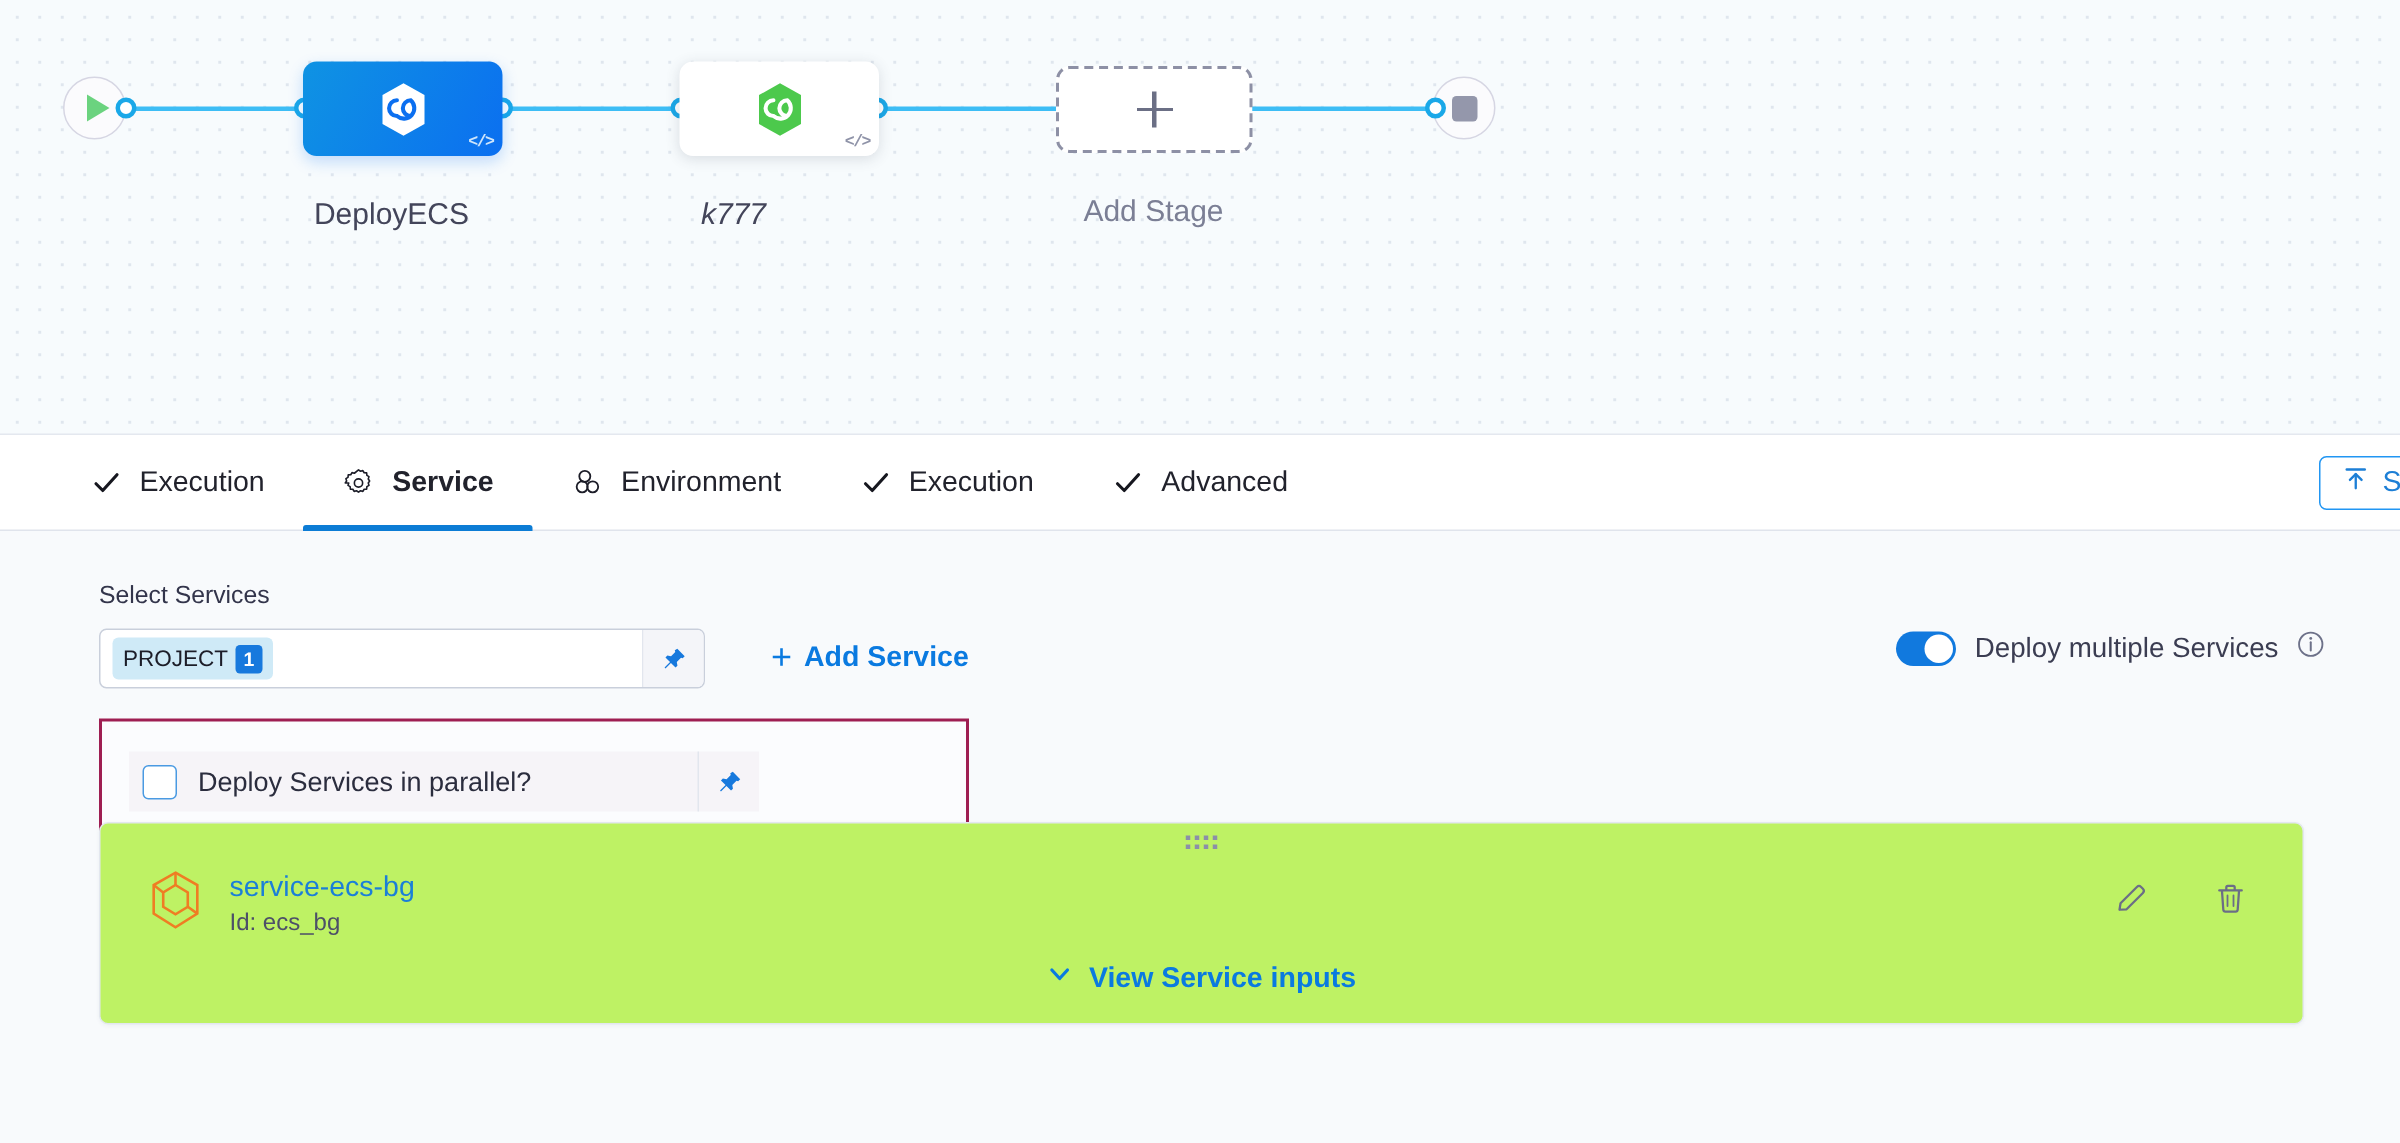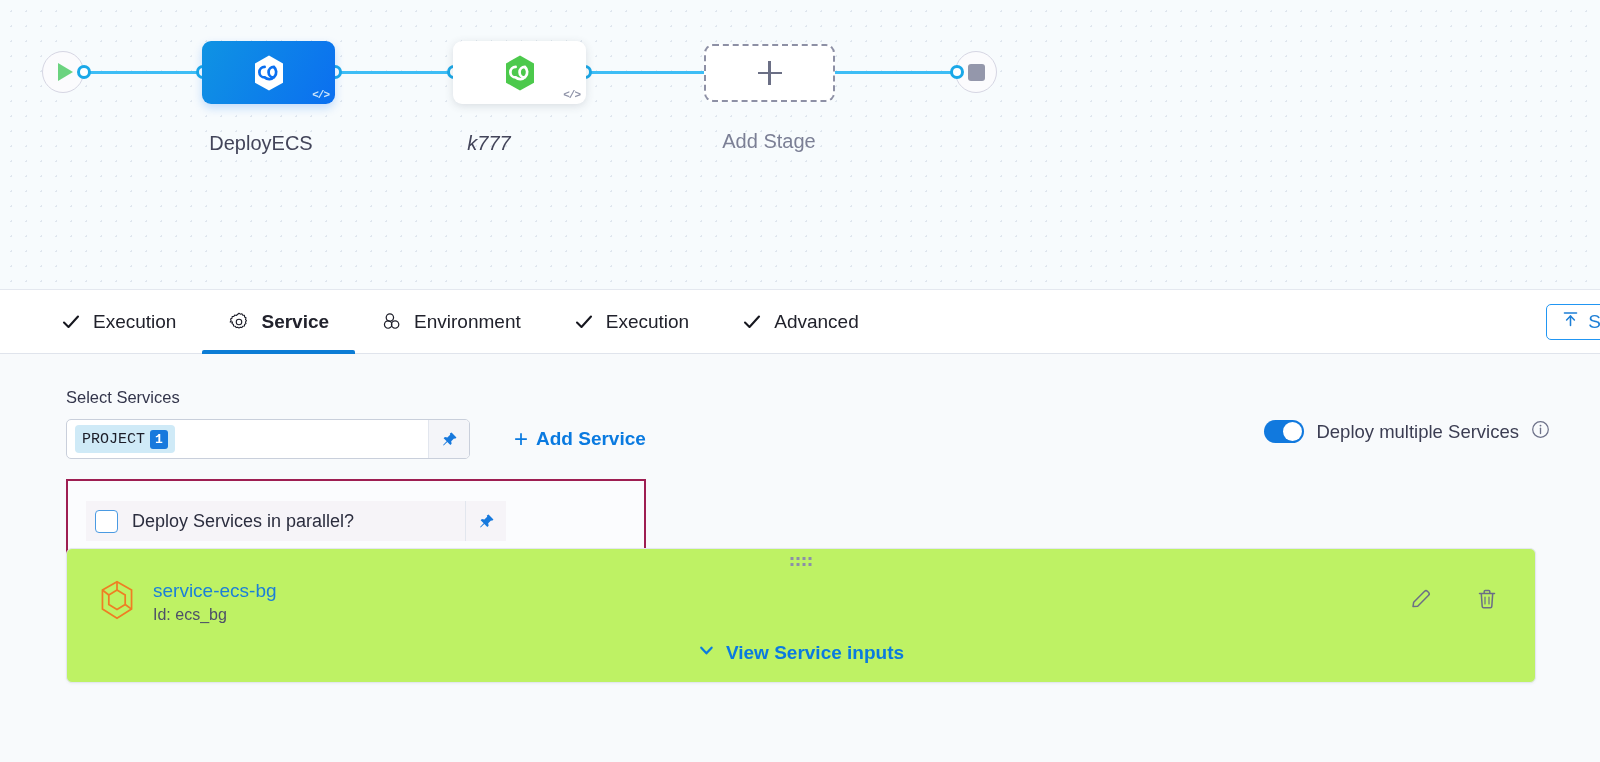--- a/index.html
+++ b/index.html
@@ -171,21 +171,20 @@
 
   .row1 { display: flex; align-items: center; }
   .multiselect {
     width: 404px; height: 40px;
     border: 1px solid #c9cfdb;
     border-radius: 5px;
     background: #ffffff;
     display: flex; align-items: center;
     padding-left: 8px;
     position: relative;
-    font-family: Liberation Mono, monospace;
   }
   .chip {
     display: inline-flex; align-items: center; gap: 5px;
     background: #cfeaf7;
     border-radius: 4px;
     height: 28px;
     padding: 0 7px;
     font-size: 15px;
     color: #1c1d28;
   }

